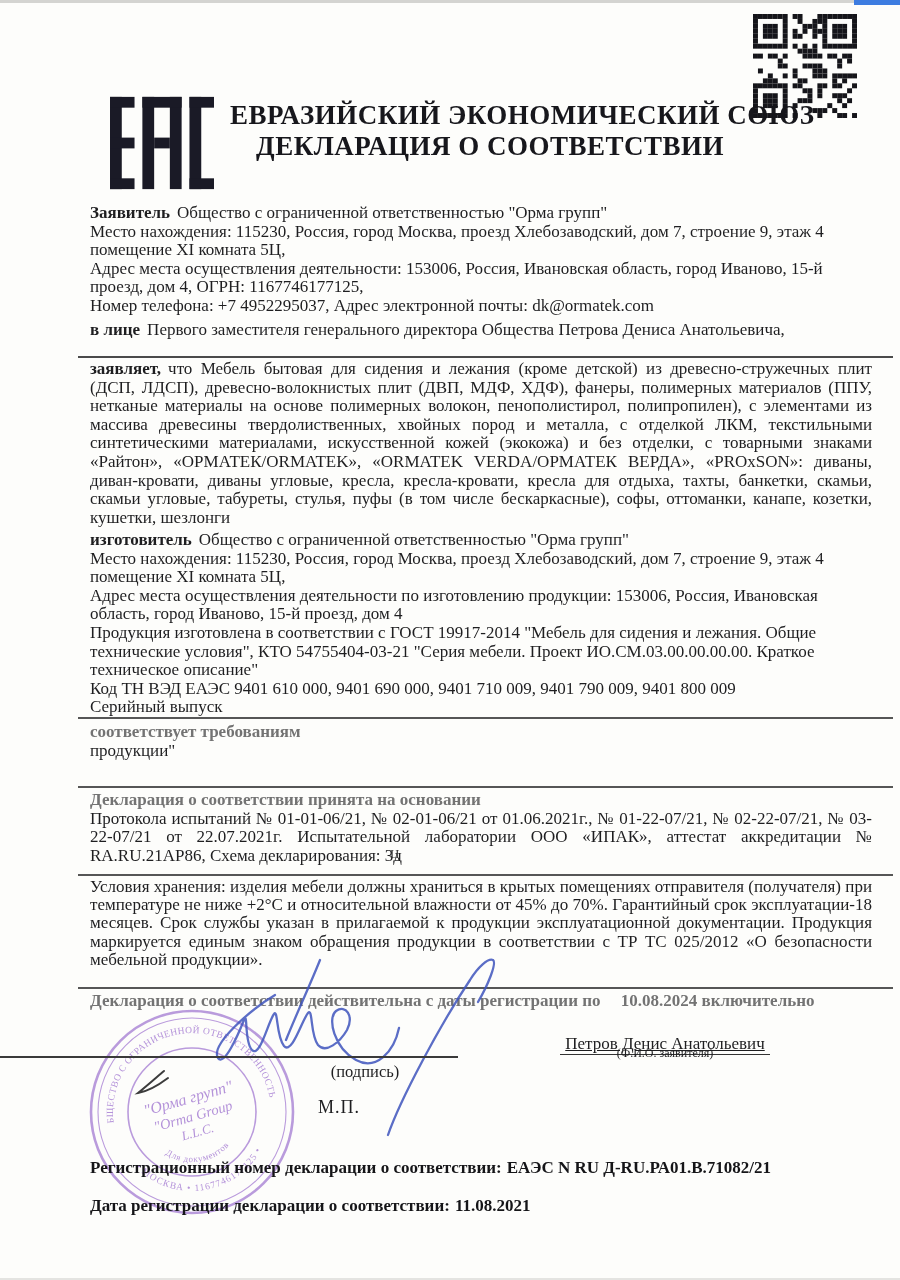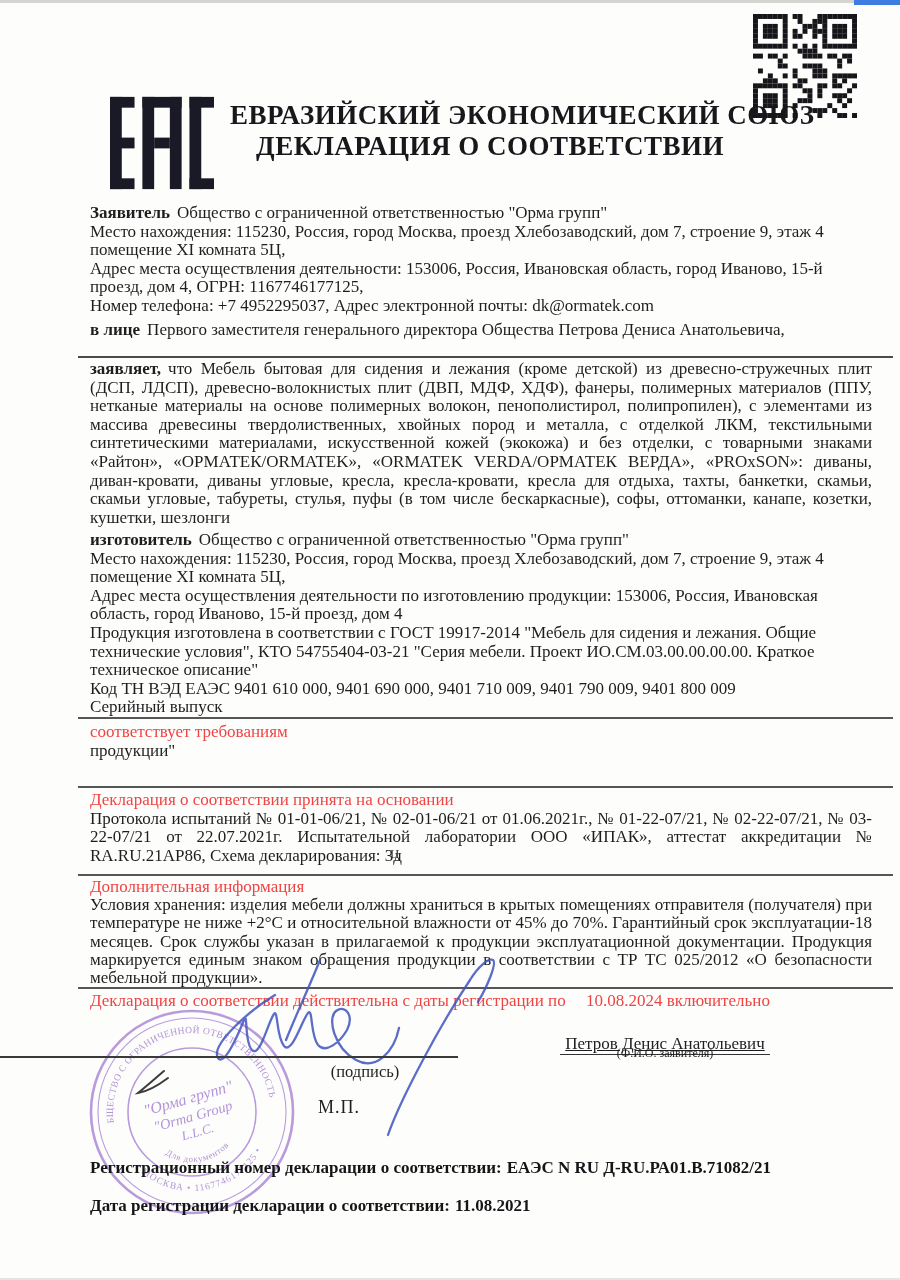--- a/index.html
+++ b/index.html
@@ -16,21 +16,21 @@
   .eac-logo { position:absolute; left:110px; top:96px; width:104px; height:94px; }
   .titles { position:absolute; left:230px; top:100px; width:520px; text-align:center; }
   .titles .t { font-weight:bold; font-size:27px; line-height:31px; color:#17171c; letter-spacing:.5px; white-space:nowrap; }
   .qr { position:absolute; left:752px; top:14px; width:106px; height:104px; }
 
   .sec { position:absolute; left:90px; width:782px; font-size:17px; line-height:18.6px; }
   .sec p { margin:0; }
   .line { white-space:nowrap; }
   .just { text-align:justify; }
   b.lead { margin-right:7px; }
-  .b-line { font-weight:normal; color:#ef4444; }
+  .b-line { font-weight:bold; color:#737373; }
   .rule { position:absolute; left:78px; width:815px; height:2px; background:#4b4b4b; }
   .rule.thin { height:1.6px; background:#565656; }
 
   .artifact { position:absolute; font-size:13px; color:#3a3a3a; }
 
   .sig-line { position:absolute; left:0; top:1056px; width:458px; height:2px; background:#3a3a3a; }
   .sig-caption { position:absolute; left:295px; top:1062px; width:140px; text-align:center; font-size:16.5px; }
   .declarant { position:absolute; left:550px; top:1034px; width:230px; text-align:center; font-size:17px; }
   .declarant span { border-bottom:1.5px solid #333; padding:0 5px 1px;text-decoration:underline; }
   .fio-caption { position:absolute; left:550px; top:1046px; width:230px; text-align:center; font-size:12px; }
@@ -314,21 +314,20 @@
   <div class="rule thin" style="top:786px"></div>
 
   <div class="sec" style="top:791px">
     <p class="b-line">Декларация о соответствии принята на основании</p>
     <p class="just">Протокола испытаний № 01-01-06/21, № 02-01-06/21 от 01.06.2021г., № 01-22-07/21, № 02-22-07/21, № 03-22-07/21 от 22.07.2021г. Испытательной лаборатории ООО «ИПАК», аттестат аккредитации № RA.RU.21AP86, Схема декларирования: 3д</p>
   </div>
   <span class="artifact" style="left:390px; top:846px">Ц</span>
   <div class="rule thin" style="top:874px"></div>
 
   <div class="sec" style="top:878px; line-height:18.2px">
-    <p class="b-line">Дополнительная информация</p>
     <p class="just">Условия хранения: изделия мебели должны храниться в крытых помещениях отправителя (получателя) при температуре не ниже +2°С и относительной влажности от 45% до 70%. Гарантийный срок эксплуатации-18 месяцев. Срок службы указан в прилагаемой к продукции эксплуатационной документации. Продукция маркируется единым знаком обращения продукции в соответствии с ТР ТС 025/2012 «О безопасности мебельной продукции».</p>
   </div>
   <div class="rule thin" style="top:987px"></div>
 
   <div class="sec b-line" style="top:992px">
     <p><span>Декларация о соответствии действительна с даты регистрации по</span> <span style="margin-left:16px">10.08.2024</span> <span>включительно</span></p>
   </div>
 
   <svg class="stamp" viewBox="0 0 212 212" xmlns="http://www.w3.org/2000/svg">
     <defs>

